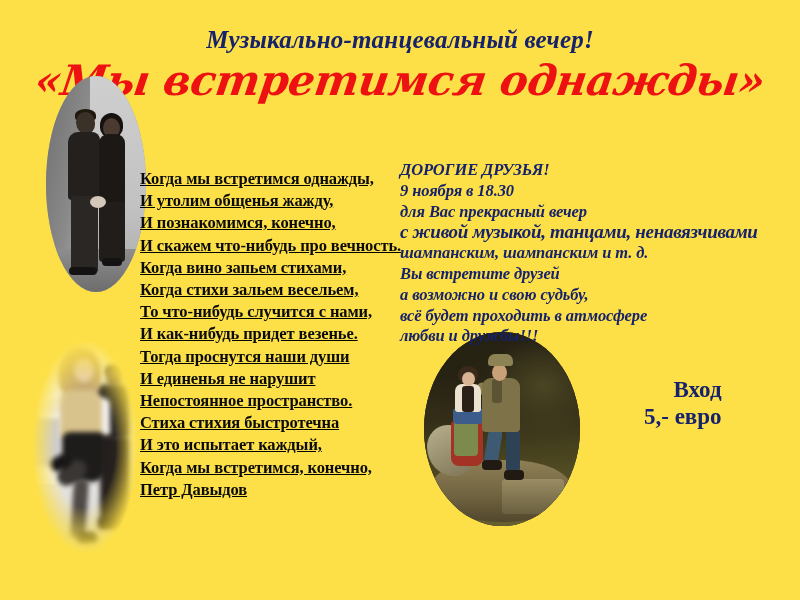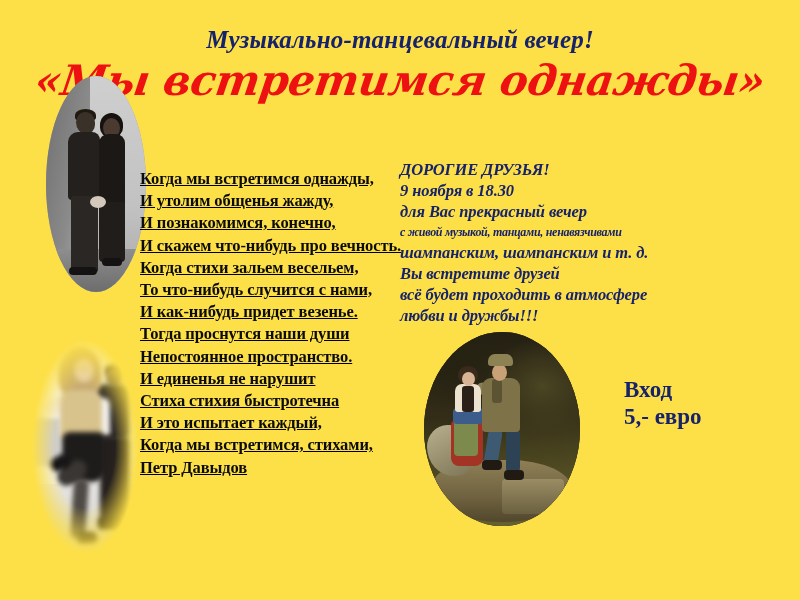--- a/index.html
+++ b/index.html
@@ -80,28 +80,29 @@
   }
   .invite-line {
     font-size: 16.5px;
     font-weight: bold;
     font-style: italic;
     color: #16226b;
     line-height: 20.8px;
     white-space: nowrap;
     letter-spacing: -0.1px;
   }
-  .invite-line.wide { font-size: 12px; letter-spacing: -0.3px; }
+  .invite-line.wide { font-size: 19px; letter-spacing: -0.3px; }
 
   
   .price {
     position: absolute;
-    left: 624px;
+    left: 644px;
     top: 376px;
     z-index: 6;
+    text-align: right;
   }
   .price-line {
     font-size: 23px;
     font-weight: bold;
     color: #16226b;
     line-height: 27px;
     white-space: nowrap;
   }
 
   
@@ -283,39 +284,41 @@
     <div class="blurfig d-shoe2"></div>
     <div class="blurfig d-leg1"></div>
     <div class="blurfig d-heel"></div>
   </div>
 
   <div class="poem">
     <div class="poem-line">Когда мы встретимся однажды,</div>
     <div class="poem-line">И утолим общенья жажду,</div>
     <div class="poem-line">И познакомимся, конечно,</div>
     <div class="poem-line">И скажем что-нибудь про вечность.</div>
+    <div class="poem-line">Когда вино запьем стихами,</div>
     <div class="poem-line">Когда стихи зальем весельем,</div>
     <div class="poem-line">То что-нибудь случится с нами,</div>
     <div class="poem-line">И как-нибудь придет везенье.</div>
     <div class="poem-line">Тогда проснутся наши души</div>
+    <div class="poem-line">И единенья не нарушит</div>
     <div class="poem-line">Непостоянное пространство.</div>
-    <div class="poem-line">И единенья не нарушит</div>
     <div class="poem-line">Стиха стихия быстротечна</div>
     <div class="poem-line">И это испытает каждый,</div>
-    <div class="poem-line">Когда мы встретимся, стихами,</div>
+    <div class="poem-line">Когда мы встретимся, конечно,</div>
     <div class="poem-line">Петр Давыдов</div>
   </div>
 
   <div class="invite">
     <div class="invite-line">ДОРОГИЕ ДРУЗЬЯ!</div>
     <div class="invite-line">9 ноября в 18.30</div>
     <div class="invite-line">для Вас прекрасный вечер</div>
     <div class="invite-line wide">с живой музыкой, танцами, ненавязчивами</div>
     <div class="invite-line">шампанским, шампанским и т. д.</div>
     <div class="invite-line">Вы встретите друзей</div>
+    <div class="invite-line">а возможно и свою судьбу,</div>
     <div class="invite-line">всё будет проходить в атмосфере</div>
     <div class="invite-line">любви и дружбы!!!</div>
   </div>
 
   <div class="photo photo-paint">
     <div class="sky-foliage"></div>
     <div class="path"></div>
     <div class="rock"></div>
     <div class="step"></div>
     <div class="pf pm-arm"></div>

